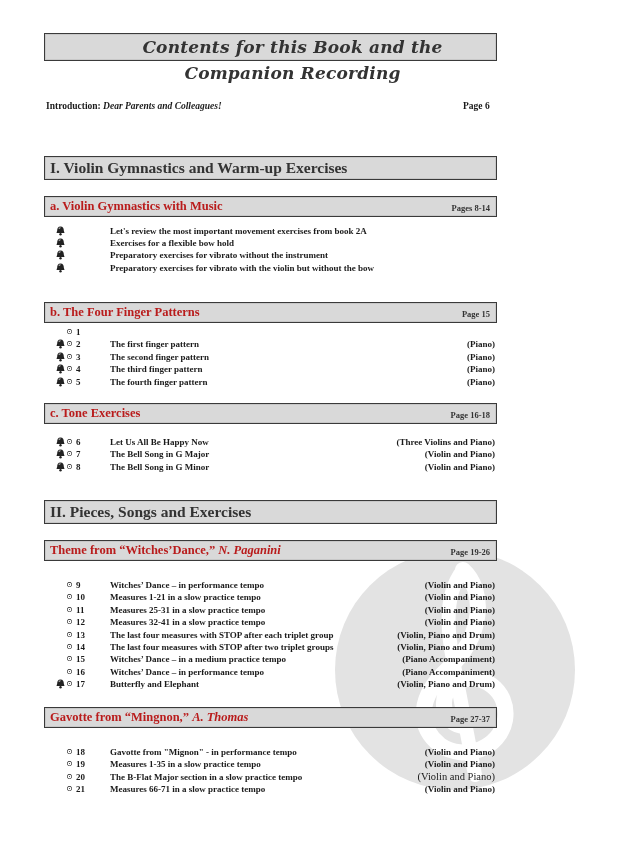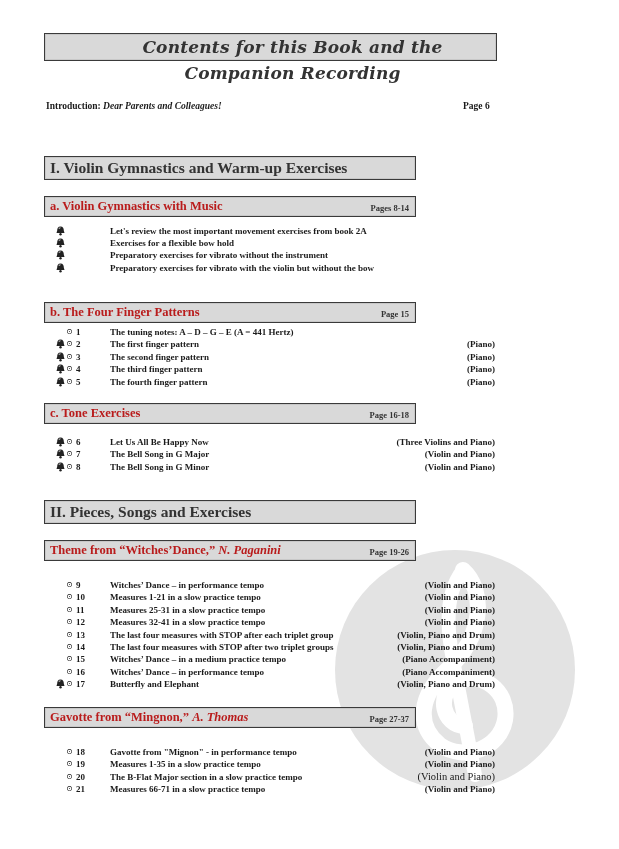--- a/index.html
+++ b/index.html
@@ -2,21 +2,21 @@
 <html><head>
 <meta charset="utf-8">
 <style>
   html, body { margin: 0; padding: 0; }
   body {
     width: 619px; height: 849px; background: #ffffff; position: relative; overflow: hidden;
     font-family: "Liberation Serif", "DejaVu Serif", serif; color: #1a1a1a;
   }
   .abs { position: absolute; }
   .bar {
-    position: absolute; left: 44px; width: 372px;
+    position: absolute; left: 44px; width: 453px;
     background: #d9d9d9;
     border: 1px solid #3a3a3a;
     box-shadow: inset 0 0 0 1px #c8c8c8;
     box-sizing: border-box;
   }
   .title-bar { top: 33px; height: 28px; text-align: center; padding-left: 44px; }
   .title-text {
     font-family: "DejaVu Serif", serif; font-style: italic; font-weight: bold;
     font-size: 17px; line-height: 26px; color: #333; letter-spacing: 0.2px;
   }
@@ -139,21 +139,20 @@
             <path d="M3 3 C3 2 4 1.8 4.5 1.8" stroke="#fff" stroke-width="0.8" fill="none"></path>
           </svg></span>
       </span>
       <span class="label">Preparatory exercises for vibrato with the violin but without the bow</span>
     </div>
     <div class="row" style="top: 326px;">
       <span class="icons">
         <span class="disc">⊙</span>
         <span class="num">1</span>
       </span>
-      <span class="label">The tuning notes: A – D – G – E   (A = 441 Hertz)</span>
     </div>
     <div class="row" style="top: 338.4px;">
       <span class="icons">
         <span class="bell"><svg width="9" height="10" viewBox="0 0 9 10">
             <path d="M4.5 0.5 C2 0.5 1.2 2.5 1.2 4.5 L0.5 7 L8.5 7 L7.8 4.5 C7.8 2.5 7 0.5 4.5 0.5 Z" fill="#222"></path>
             <circle cx="4.5" cy="8.3" r="1.2" fill="#222"></circle>
             <path d="M3 3 C3 2 4 1.8 4.5 1.8" stroke="#fff" stroke-width="0.8" fill="none"></path>
           </svg></span>
         <span class="disc">⊙</span>
         <span class="num">2</span>

